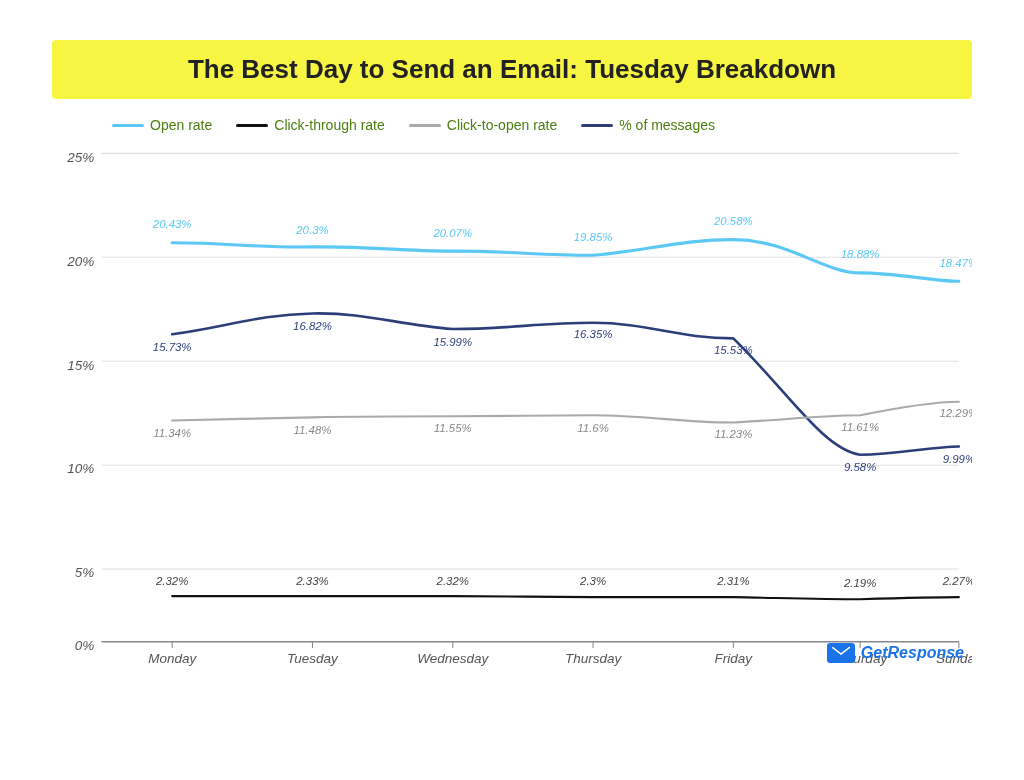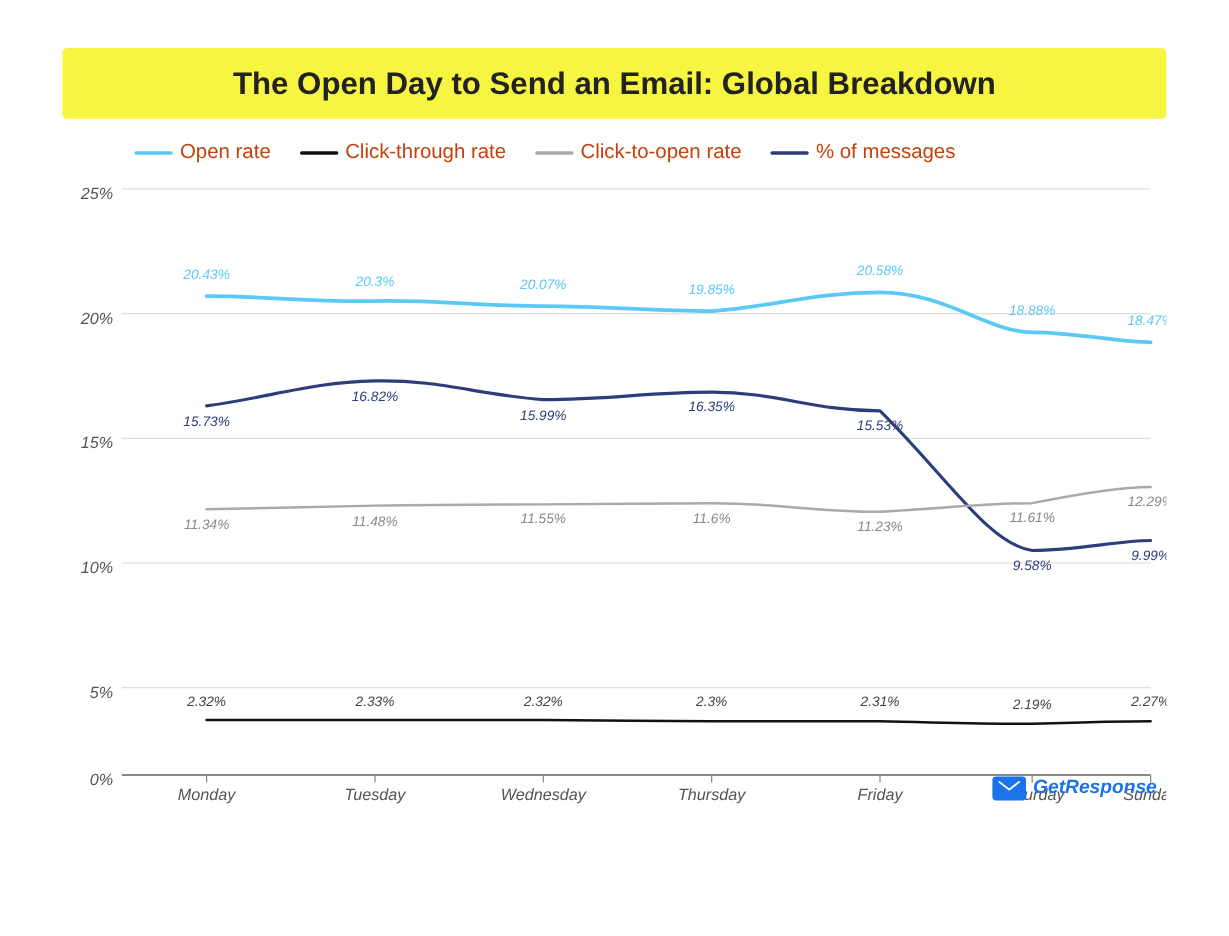--- a/index.html
+++ b/index.html
@@ -30,22 +30,22 @@
       font-size: 26px;
       font-weight: bold;
       color: #222;
     }
     .legend {
       display: flex;
       align-items: flex-start;
       gap: 24px;
       margin-bottom: 10px;
       padding-left: 60px;
-      font-size: 17px;
-      color: #c2410c;
+      font-size: 14px;
+      color: #4d7c0f;
     }
     .legend-item {
       display: flex;
       align-items: center;
       gap: 6px;
     }
     .legend-line {
       width: 32px;
       height: 3px;
       border-radius: 2px;
@@ -83,21 +83,21 @@
     .logo-icon svg {
       width: 18px;
       height: 12px;
     }
   </style>
 </head>
 <body>
 
 <div class="chart-container">
   <div class="title-box">
-    <h1>The Open Day to Send an Email: Global Breakdown</h1>
+    <h1>The Best Day to Send an Email: Tuesday Breakdown</h1>
   </div>
 
   <div class="legend">
     <div class="legend-item">
       <div class="legend-line" style="background:#5bc8f5;"></div>
       <span>Open rate</span>
     </div>
     <div class="legend-item">
       <div class="legend-line" style="background:#111111;"></div>
       <span>Click-through rate</span>

